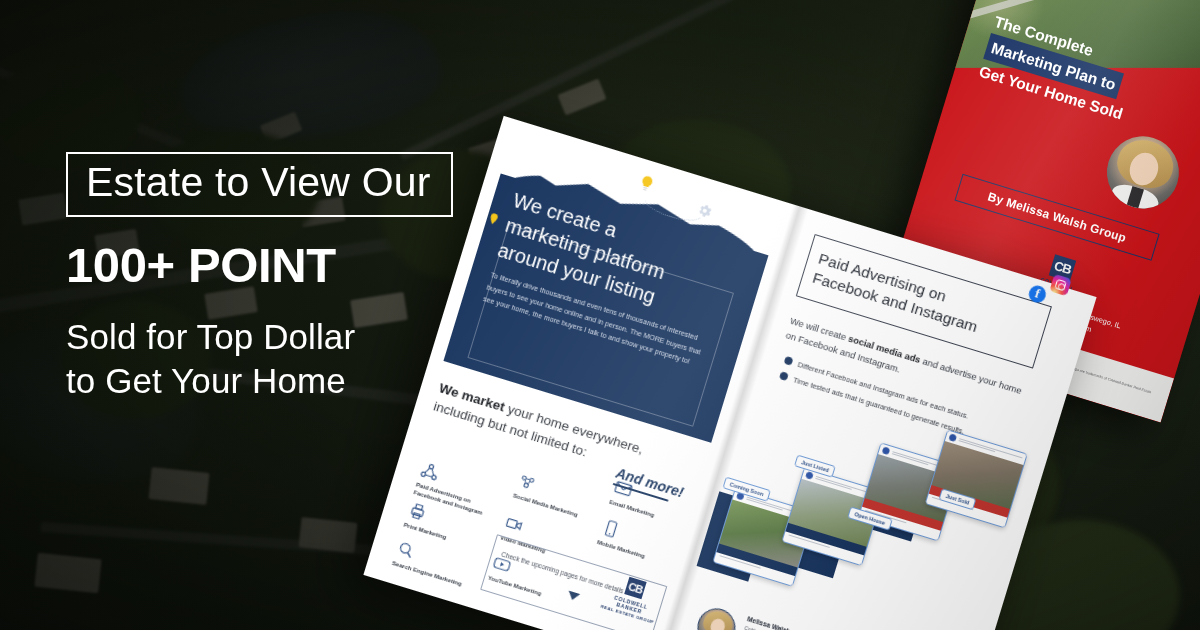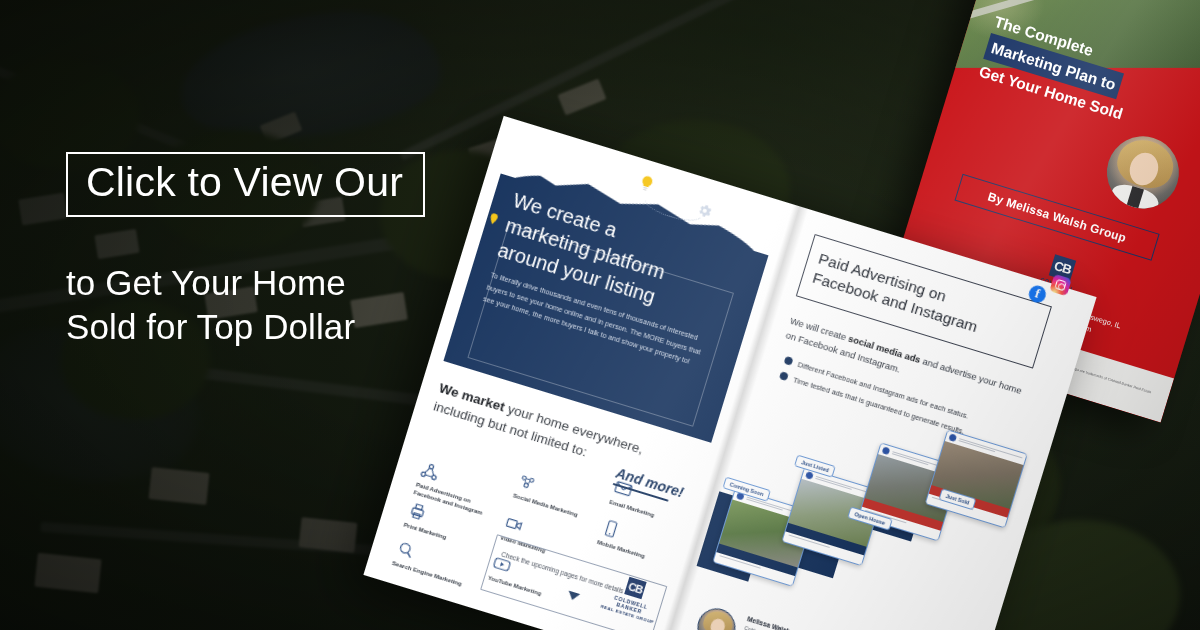--- a/index.html
+++ b/index.html
@@ -359,29 +359,30 @@
     <div class="tree" style="left:980px;top:520px;width:200px;height:150px;background:#31401f;"></div>
     <div class="tree" style="left:700px;top:480px;width:150px;height:130px;background:#2c3a1b;"></div>
 
     <div class="bg-shade"></div>
     <div class="bg-vig"></div>
   </div>
 
   <div class="copy">
 
     <div class="cta-box">
-      <span>Click to View Our</span>
+      <span>Estate to View Our</span>
     </div>
 
     <div class="h1">
+      <div>100+ POINT</div>
     </div>
 
     <div class="h2">
+      <div>Sold for Top Dollar</div>
       <div>to Get Your Home</div>
-      <div>Sold for Top Dollar</div>
     </div>
   </div>
 
   <div class="cover">
     <div class="cover-photo">
 
       <div class="ph-road" style="left:10px;top:128px;width:230px;height:7px;transform:rotate(-16deg);"></div>
     </div>
 
     <div class="cover-title">

